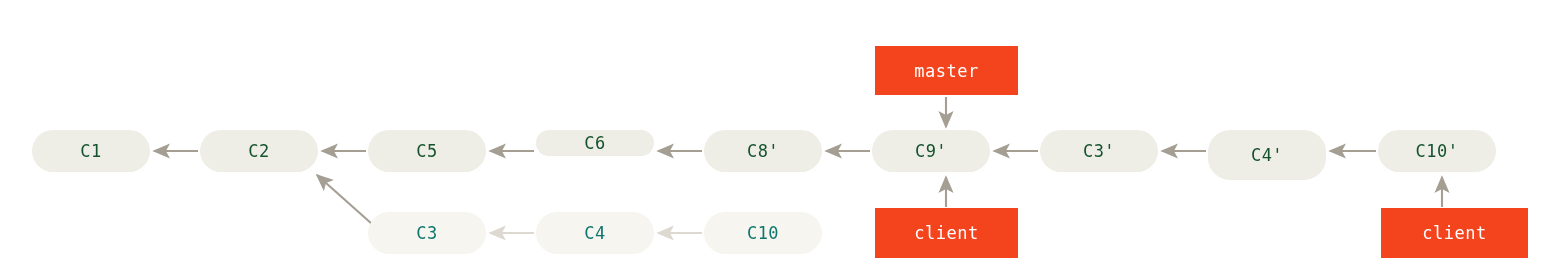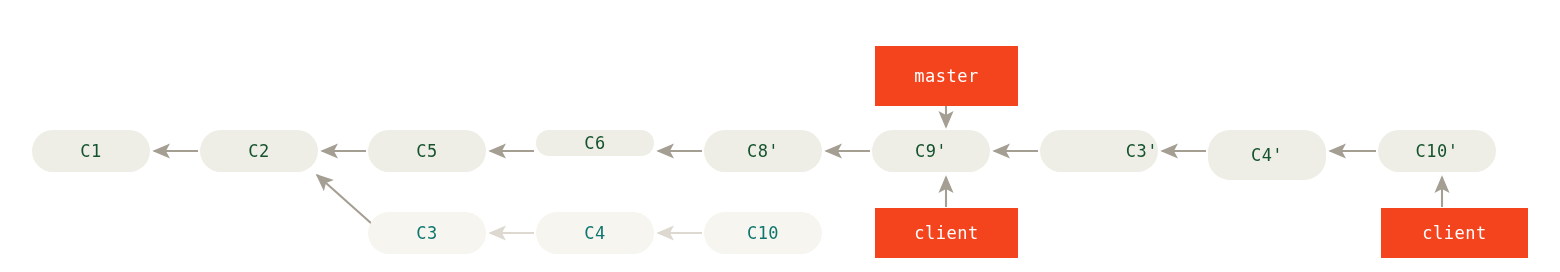--- a/index.html
+++ b/index.html
@@ -116,41 +116,41 @@
   </div>
   <div class="node" style="left:536px; top:130px; width:118px; height:26px;">
     <span>C6</span>
   </div>
   <div class="node" style="left:704px; top:130px; width:118px; height:42px;">
     <span>C8'</span>
   </div>
   <div class="node" style="left:872px; top:130px; width:118px; height:42px;">
     <span>C9'</span>
   </div>
-  <div class="node" style="left:1040px; top:130px; width:118px; height:42px;justify-content:flex-end;">
+  <div class="node" style="left:1040px; top:130px; width:118px; height:42px;">
     <span>C3'</span>
   </div>
   <div class="node" style="left:1208px; top:130px; width:118px; height:50px;">
     <span>C4'</span>
   </div>
   <div class="node" style="left:1378px; top:130px; width:118px; height:42px;">
     <span>C10'</span>
   </div>
 
   <div class="node ghost" style="left:368px; top:212px; width:118px; height:42px;">
     <span>C3</span>
   </div>
   <div class="node ghost" style="left:536px; top:212px; width:118px; height:42px;">
     <span>C4</span>
   </div>
   <div class="node ghost" style="left:704px; top:212px; width:118px; height:42px;">
     <span>C10</span>
   </div>
 
-  <div class="ref" style="left:875px; top:46px; width:143px; height:60px;">
+  <div class="ref" style="left:875px; top:46px; width:143px; height:49px;">
     <span>master</span>
   </div>
   <div class="ref" style="left:875px; top:208px; width:143px; height:50px;">
     <span>client</span>
   </div>
   <div class="ref" style="left:1381px; top:208px; width:147px; height:50px;">
     <span>client</span>
   </div>
 
 </div>

